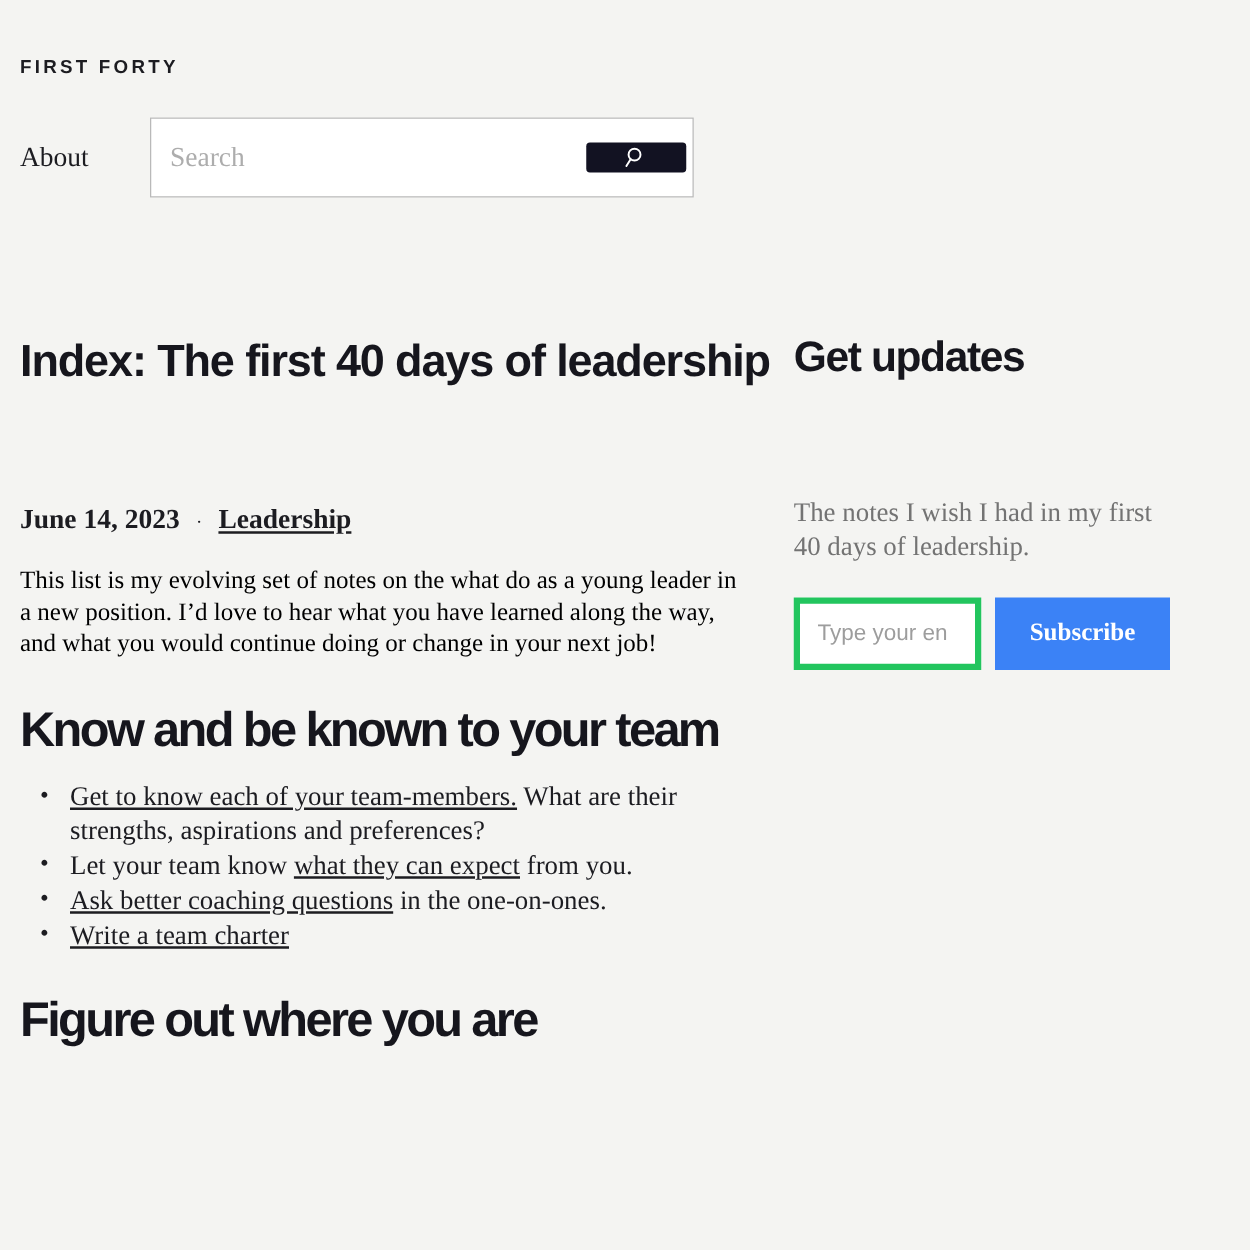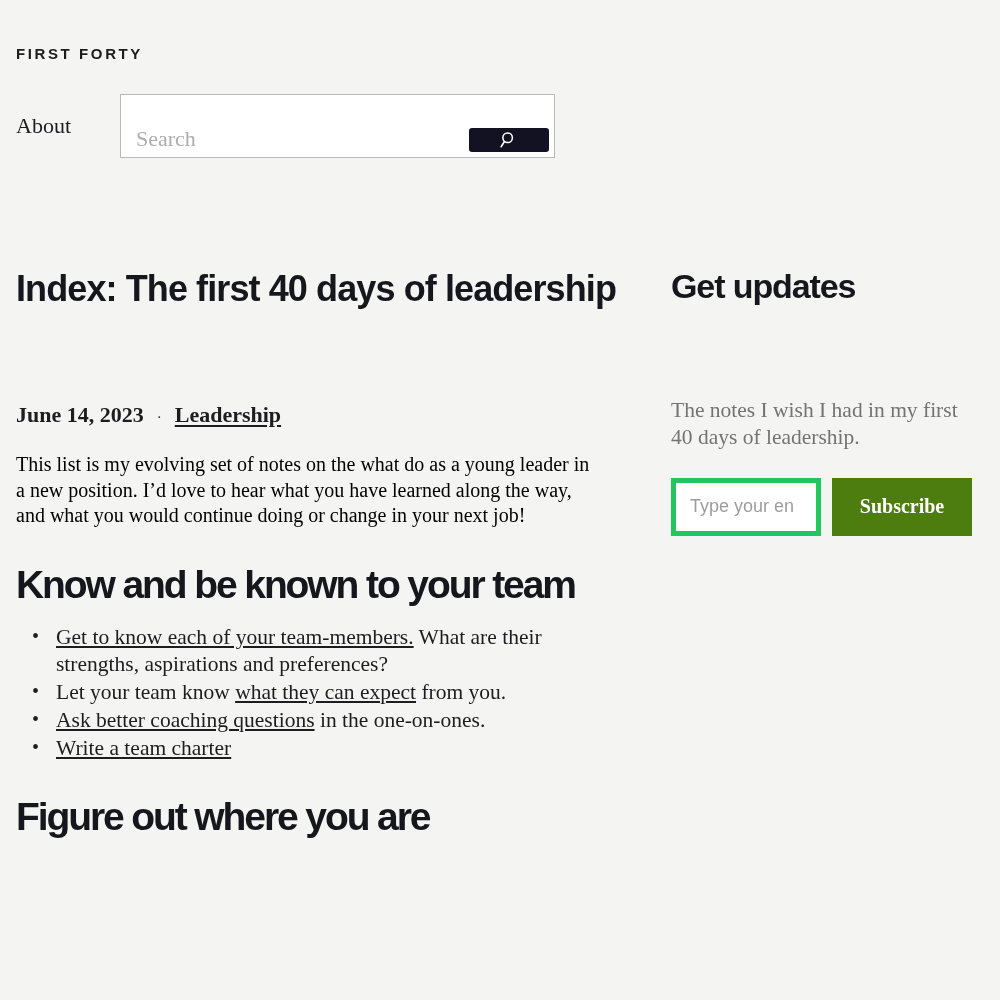--- a/index.html
+++ b/index.html
@@ -35,21 +35,21 @@
     text-decoration: none;
   }
   .search-form {
     position: absolute;
     left: 120px; top: 94px;
     width: 435px; height: 64px;
     border: 1px solid #b9b9b9;
     background: #ffffff;
     padding: 5px;
     display: flex;
-    align-items: flex-end;
+    align-items: center;
   }
   .search-input {
     flex: 1 1 auto;
     border: 0;
     outline: none;
     background: transparent;
     font-family: "Liberation Serif", serif;
     font-size: 22px;
     color: #1c1c21;
     padding: 0 10px;
@@ -143,21 +143,21 @@
   .bullets a {
     color: #1c1c21;
     text-decoration: underline;
     text-underline-offset: 2px;
   }
   .heading-2 { margin-top: 34px; }
 
   
   .sidebar {
     position: absolute;
-    left: 671px; top: 268px;
+    left: 635px; top: 268px;
     width: 312px;
   }
   .widget-title {
     font-family: "Liberation Sans", sans-serif;
     font-weight: 700;
     font-size: 34px;
     letter-spacing: -1.1px;
     color: #16161d;
     margin: 0;
     line-height: 1.1;
@@ -184,21 +184,21 @@
     font-family: "Liberation Sans", sans-serif;
     font-size: 18px;
     color: #1c1c21;
     padding: 0 14px;
     outline: none;
   }
   .email-input::placeholder { color: #9d9d9d; opacity: 1; }
   .subscribe-button {
     width: 140px;
     height: 58px;
-    background: #4d7c0f;
+    background: #3b82f6;
     color: #ffffff;
     border: 0;
     border-radius: 0;
     font-family: "Liberation Serif", serif;
     font-weight: 700;
     font-size: 20px;
     cursor: pointer;
   }
 </style>
 </head>

